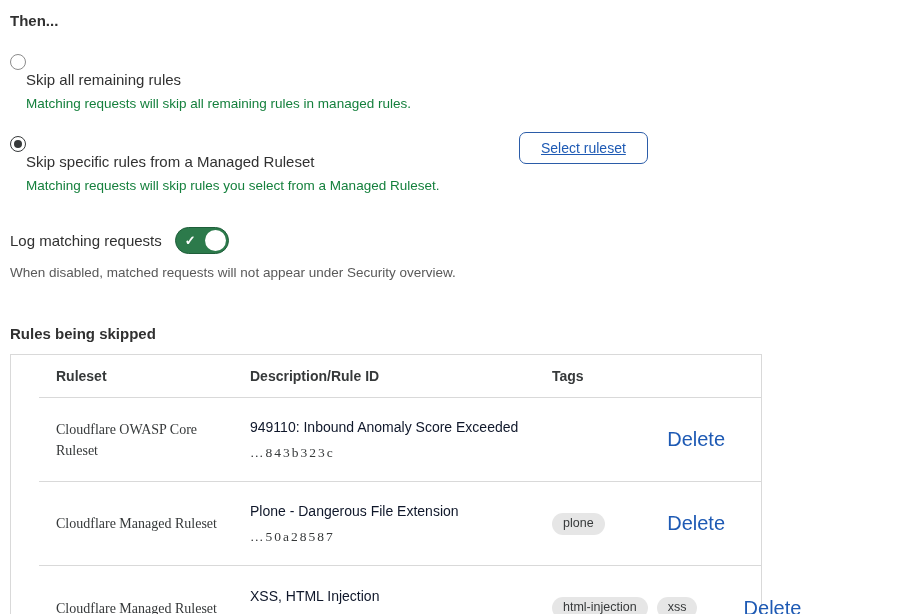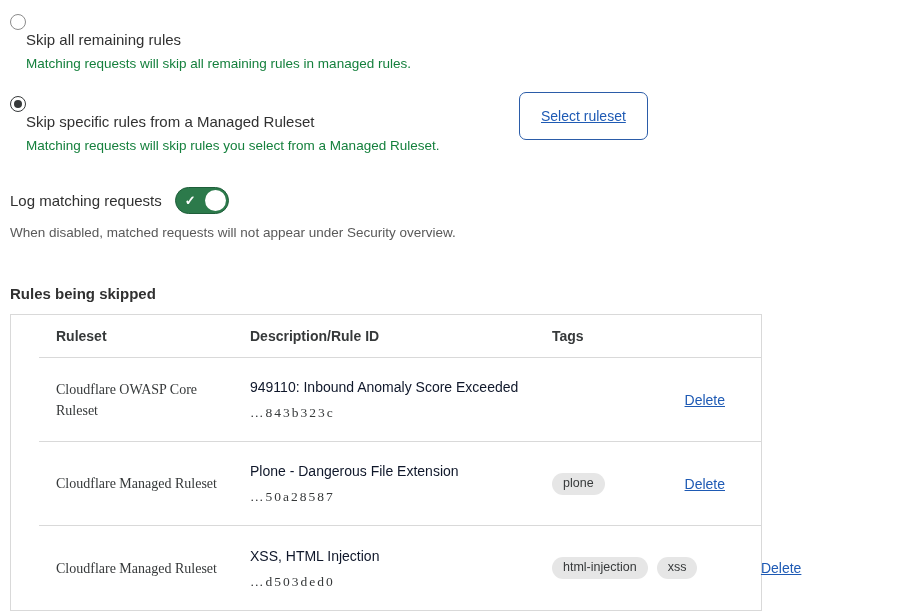--- a/index.html
+++ b/index.html
@@ -58,21 +58,21 @@
   }
   .option-desc {
     font-size: 13.5px;
     color: #15803d;
     line-height: 19px;
   }
   .select-ruleset-btn {
     position: absolute;
     left: 509px;
     top: -2px;
-    height: 48px;
+    height: 32px;
     padding: 0 21px;
     background: #fff;
     border: 1px solid #2b5ca8;
     border-radius: 7px;
     color: #1e5ab4;
     font-family: "Liberation Sans", sans-serif;
     font-size: 14px;
     text-decoration: underline;
     cursor: pointer;
   }
@@ -176,31 +176,31 @@
   .tag {
     background: #e6e6e6;
     border-radius: 11px;
     padding: 3px 11px 4px;
     font-size: 12.5px;
     color: #36393a;
     line-height: 15px;
     white-space: nowrap;
   }
   .delete-link {
-    font-size: 14px;
+    font-size: 20px;
     color: #1e5ab4;
-    text-decoration: underline;
     cursor: pointer;
   }
 </style>
 </head>
 <body>
 
 <div class="page">
 
+  <div class="then-heading">Then...</div>
 
   <div class="option">
     <span class="radio"></span>
     <div class="option-text">
       <div class="option-label">Skip all remaining rules</div>
       <div class="option-desc">Matching requests will skip all remaining rules in managed rules.</div>
     </div>
   </div>
 
   <div class="option">

